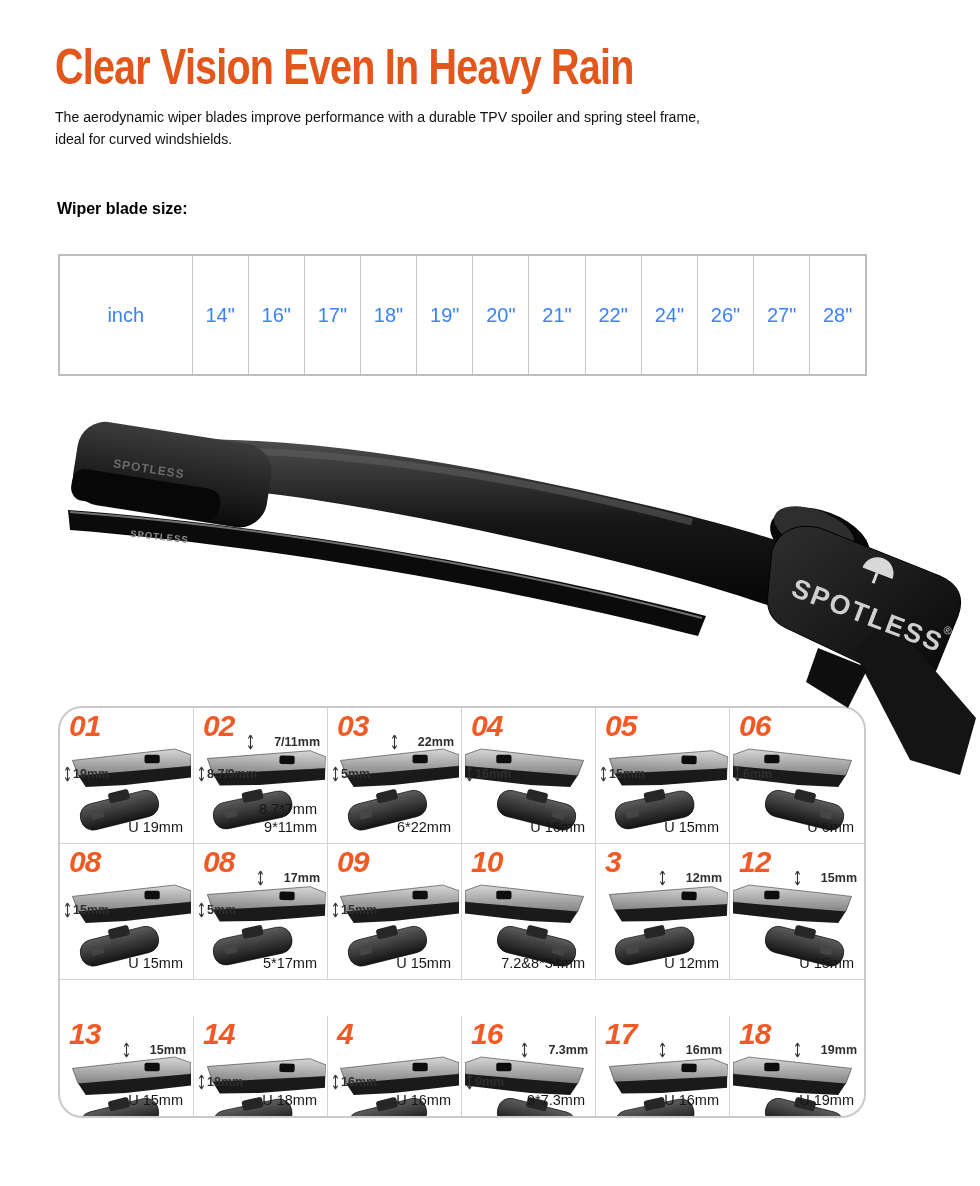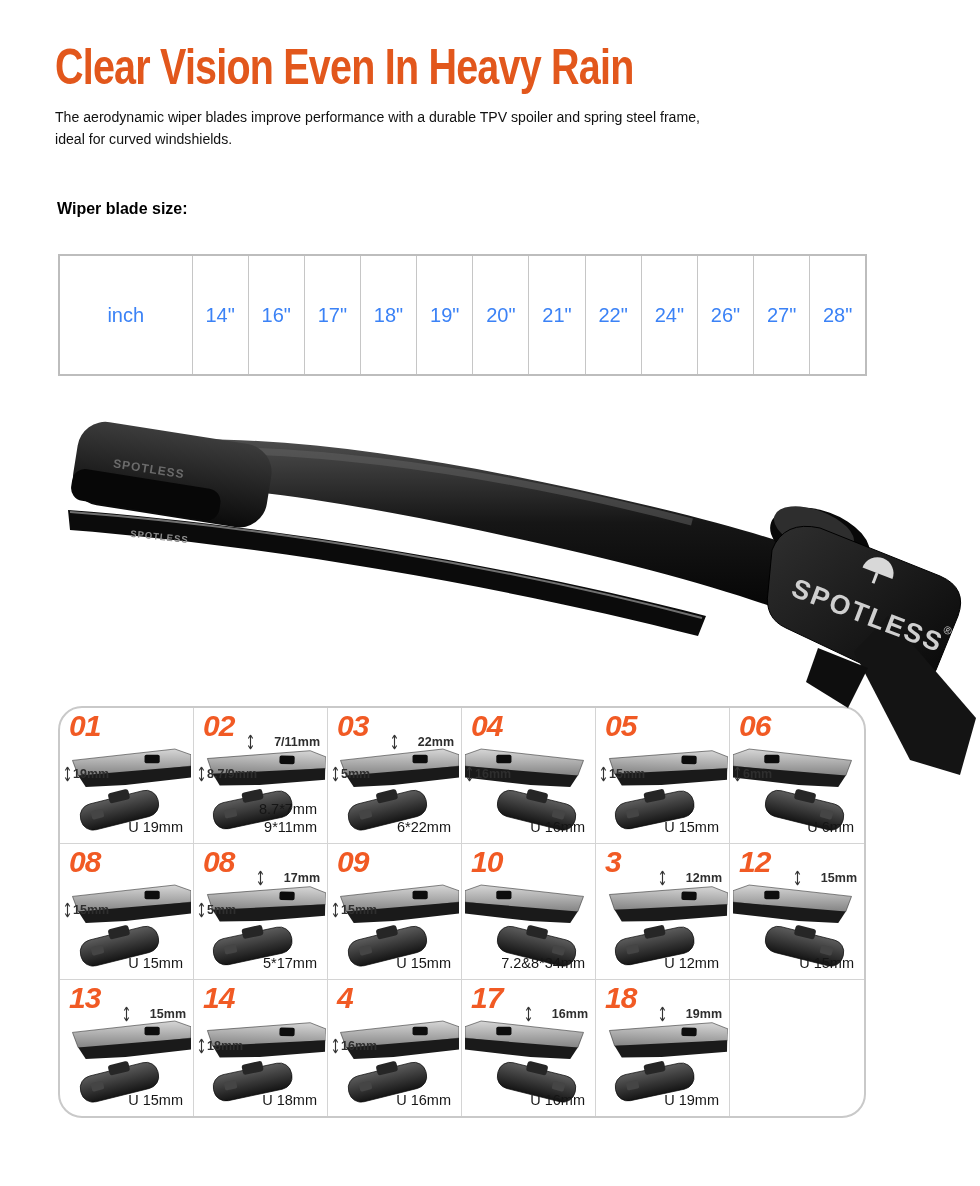--- a/index.html
+++ b/index.html
@@ -52,21 +52,21 @@
     position:absolute;left:58px;top:706px;width:808px;height:412px;
     border:2px solid var(--grid-border);border-radius:24px;overflow:hidden;
     display:grid;grid-template-columns:repeat(6,1fr);grid-template-rows:repeat(3,1fr);
     background:#fff;z-index:1;
   }
   .cell{
     position:relative;border-right:1px solid var(--grid-inner);
     border-bottom:1px solid var(--grid-inner);overflow:hidden;
   }
   .cell:nth-child(6n){border-right:none;}
-  .cell:nth-child(n+13){border-bottom:none;}
+  .cell:nth-child(n+13){border-bottom:none;margin-top:36px;}
   .num{
     position:absolute;top:1px;left:9px;z-index:4;
     font-size:30px;font-weight:bold;font-style:italic;
     color:var(--number-orange);letter-spacing:-1px;text-align:right;
   }
   .art{position:absolute;left:3px;top:24px;width:128px;height:108px;z-index:1;}
   .cell:nth-child(even) .art{transform:scaleX(-1);}
   .cell:nth-child(3n+2) .art{transform:rotate(2deg);}
   .dim{
     position:absolute;left:4px;top:58px;z-index:5;
@@ -394,20 +394,39 @@
       </svg>
     <span class="dim">
         <svg class="marrow" viewBox="0 0 8 18">
           <path d="M4 1 V17 M4 1 L1.5 5 M6.5 5 L4 1 M4 17 L1.5 13 M6.5 13 L4 17"></path>
         </svg>
         <span>16mm</span>
       </span>
     <span class="label">U 16mm</span>
   </div>
 
+  <div class="cell">
+    <span class="num">16</span>
+    <svg class="art" viewBox="0 0 135 110">
+        <use href="#sym-end"></use>
+      </svg>
+    <span class="dim dim2">
+        <svg class="marrow" viewBox="0 0 8 18">
+          <path d="M4 1 V17 M4 1 L1.5 5 M6.5 5 L4 1 M4 17 L1.5 13 M6.5 13 L4 17"></path>
+        </svg>
+        <span>7.3mm</span>
+      </span>
+    <span class="dim">
+        <svg class="marrow" viewBox="0 0 8 18">
+          <path d="M4 1 V17 M4 1 L1.5 5 M6.5 5 L4 1 M4 17 L1.5 13 M6.5 13 L4 17"></path>
+        </svg>
+        <span>9mm</span>
+      </span>
+    <span class="label">9*7.3mm</span>
+  </div>
 
   <div class="cell">
     <span class="num">17</span>
     <svg class="art" viewBox="0 0 135 110">
         <use href="#sym-end"></use>
       </svg>
     <span class="dim dim2">
         <svg class="marrow" viewBox="0 0 8 18">
           <path d="M4 1 V17 M4 1 L1.5 5 M6.5 5 L4 1 M4 17 L1.5 13 M6.5 13 L4 17"></path>
         </svg>

